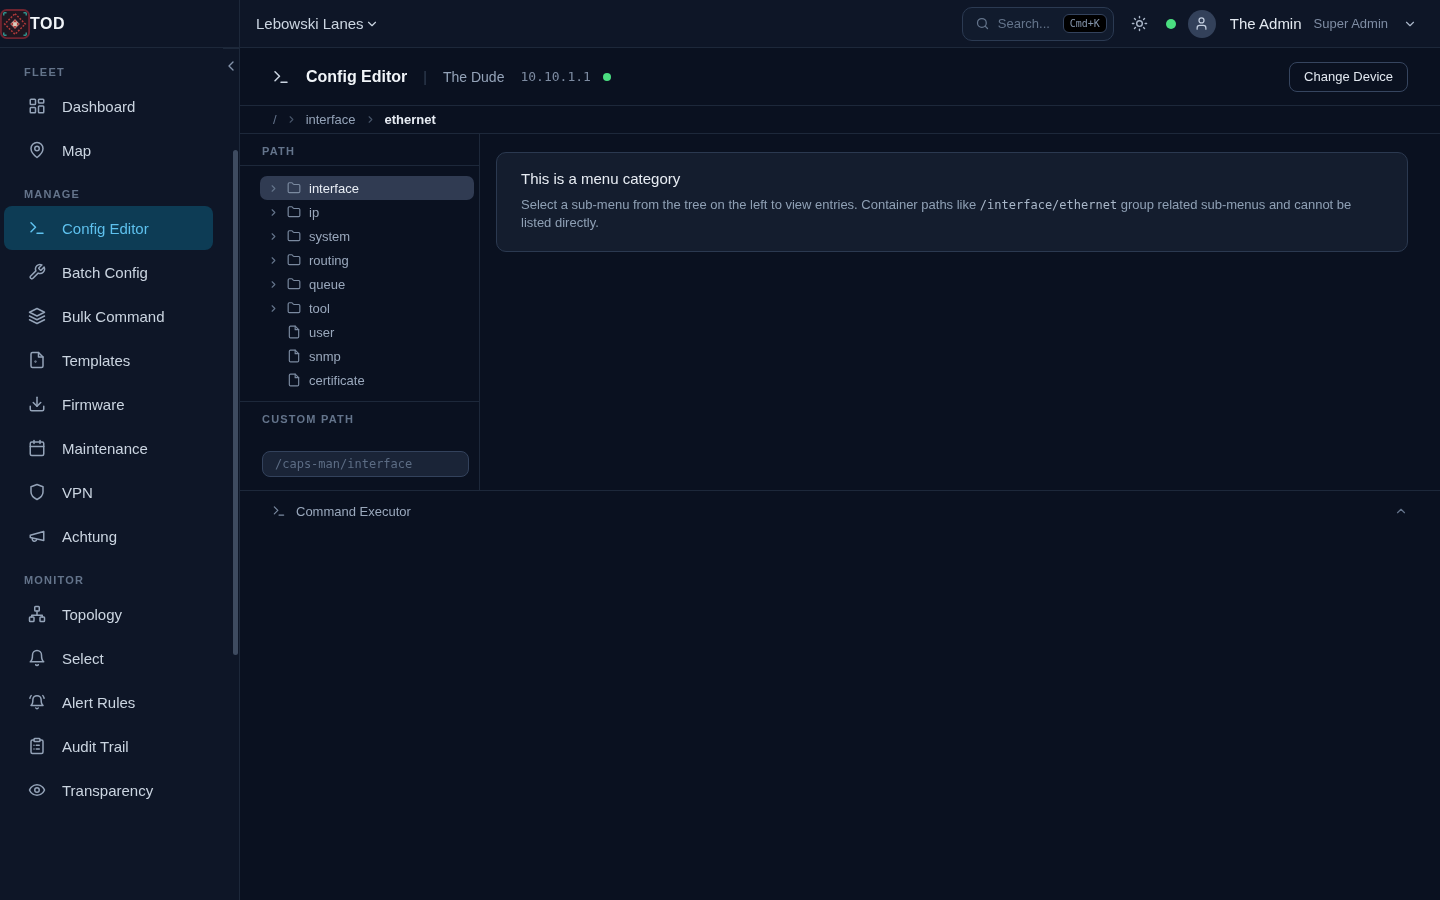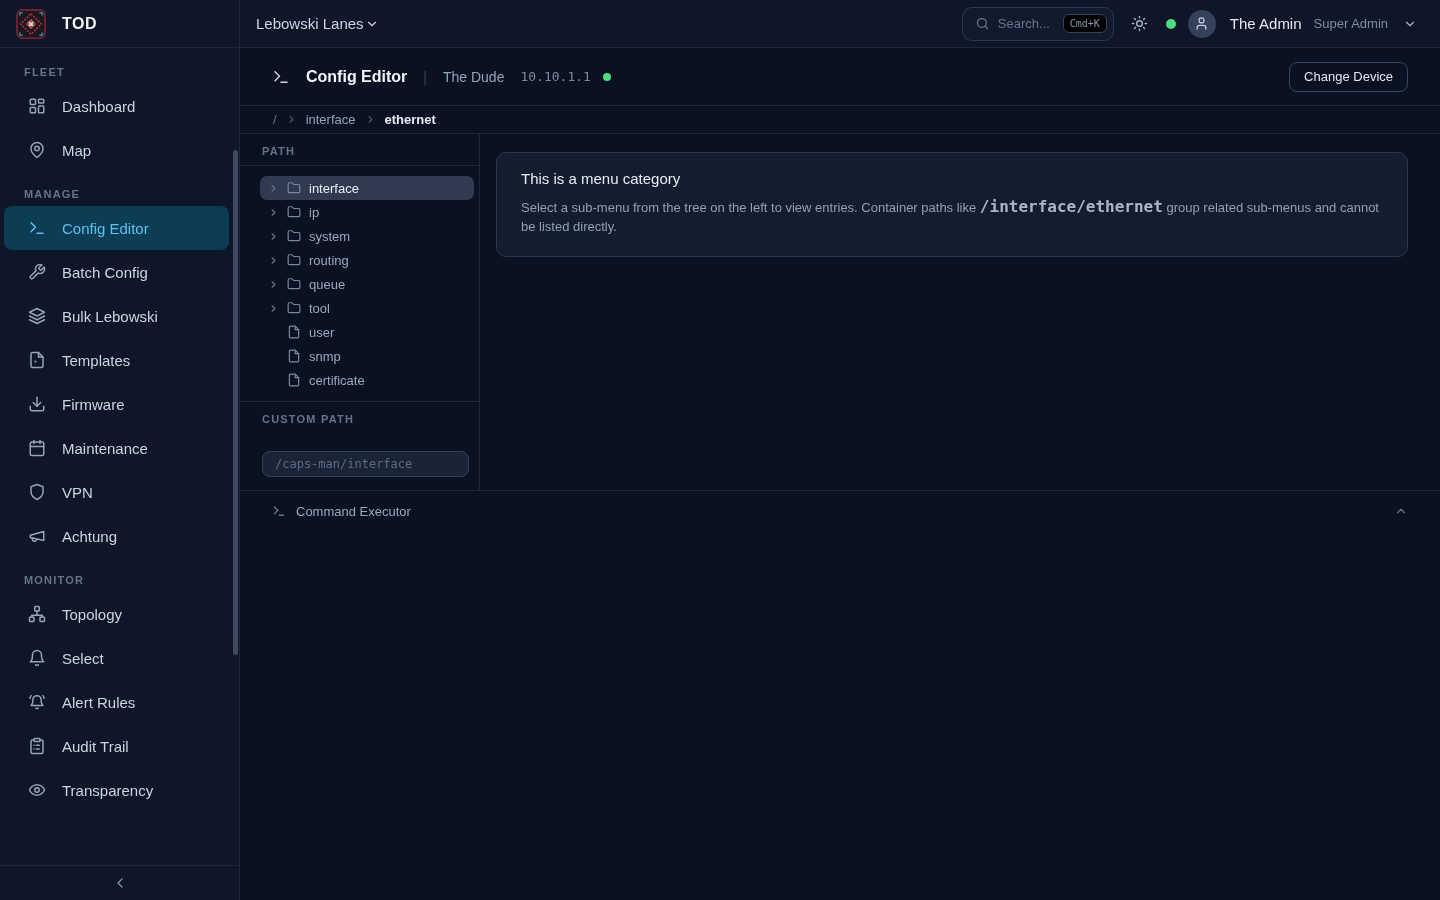--- a/index.html
+++ b/index.html
@@ -6,41 +6,41 @@
   html,body { width:1440px; height:900px; overflow:hidden; }
   body {
     font-family:"Liberation Sans", sans-serif;
     background:#0a1120; color:#e2e8f0;
     -webkit-font-smoothing:antialiased;
   }
   .app { width:1440px; height:900px; display:flex; flex-direction:column; }
 
   
   .topbar { height:48px; display:flex; align-items:center; background:#0e1627; border-bottom:1px solid #1d283a; flex:0 0 auto; }
-  .brand { width:240px; height:100%; display:flex; align-items:center; gap:16px; padding-left:16px; border-right:1px solid #1d283a; flex:0 0 auto; }
+  .brand { width:240px; height:100%; display:flex; align-items:center; gap:0; padding-left:0; border-right:1px solid #1d283a; flex:0 0 auto; }
   .brand-name { font-size:16px; font-weight:700; letter-spacing:.5px; color:#f1f5f9; }
   .topbar-right { flex:1; display:flex; align-items:center; padding:0 20px 0 16px; gap:12px; }
   .org-switcher { display:flex; align-items:center; gap:1px; color:#cbd5e1; font-size:15px; cursor:pointer; }
   .spacer { flex:1; }
   .searchbox { display:flex; align-items:center; gap:8px; width:152px; height:34px; padding:0 6px 0 12px; border:1px solid #2b3a52; border-radius:10px; background:#111b2d; color:#64748b; }
   .searchbox .ph { font-size:13px; color:#64748b; flex:1; }
   .kbd { font-family:"DejaVu Sans Mono", monospace; font-size:10px; color:#8494ab; border:1px solid #33425c; border-radius:6px; padding:3px 6px; background:#000000; white-space:nowrap; }
   .icon-btn { display:flex; align-items:center; justify-content:center; width:28px; height:28px; color:#aab6c8; cursor:pointer; }
   .status-dot { width:10px; height:10px; border-radius:50%; background:#4ade80; }
   .status-dot.sm { width:8px; height:8px; }
   .avatar { width:28px; height:28px; border-radius:50%; background:#33415a; display:flex; align-items:center; justify-content:center; color:#c3cedf; }
   .user-name { font-size:15px; color:#e2e8f0; margin-left:2px; }
   .user-role { font-size:13px; color:#7e8ca3; }
   .ic { display:block; }
 
   
   .layout { flex:1; display:flex; min-height:0; }
 
   
-  .sidebar { width:240px; flex:0 0 auto; background:#0e1627; border-right:1px solid #1d283a; display:flex; flex-direction:column; position:relative; }
+  .sidebar { width:240px; flex:0 0 auto; background:#0e1627; border-right:1px solid #1d283a; display:flex; position:relative; }
   .sidebar-nav { flex:1; padding-top:14px; overflow:hidden; }
   .section-label { font-size:11px; letter-spacing:1.2px; color:#64748b; font-weight:700; padding:16px 0 6px 24px; }
   .section-label:first-child { padding-top:4px; }
   .nav-item { height:44px; display:flex; align-items:center; gap:16px; padding-left:24px; margin:0 10px 0 4px; border-radius:8px; color:#cbd5e1; font-size:15px; cursor:pointer; }
   .nav-item .nav-ic { color:#94a3b8; display:flex; }
   .nav-item.active { background:#0d3c55; color:#5ec1ee; }
   .nav-item.active .nav-ic { color:#5ec1ee; }
   .sidebar-scrollbar { position:absolute; top:102px; right:1px; width:5px; height:505px; border-radius:3px; background:#47556b; opacity:.85; }
   .sidebar-footer { flex:0 0 auto; height:35px; border-top:1px solid #1d283a; display:flex; align-items:center; justify-content:center; color:#8494ab; cursor:pointer; }
 
@@ -70,21 +70,21 @@
   .tree-ic { color:#7b8aa0; display:flex; flex:0 0 auto; }
   .custom-path { border-top:1px solid #1d283a; padding:11px 10px 13px 22px; }
   .cp-label { font-size:11px; letter-spacing:1.2px; font-weight:700; color:#64748b; }
   .cp-input { margin-top:26px; width:100%; height:26px; background:#1a2437; border:1px solid #33425c; border-radius:8px; padding:0 12px; font-family:"DejaVu Sans Mono", monospace; font-size:12px; color:#cbd5e1; outline:none; }
   .cp-input::placeholder { color:#5c6c84; }
 
   .detail-panel { flex:1; padding:18px 32px 24px 16px; min-width:0; }
   .info-card { background:#141d2e; border:1px solid #2b3950; border-radius:10px; padding:17px 24px 19px; }
   .info-title { font-size:15px; font-weight:400; color:#e8edf4; }
   .info-desc { margin-top:9px; font-size:13px; color:#8fa0b5; line-height:1.4; }
-  .info-desc code { font-family:"DejaVu Sans Mono", monospace; font-size:16px; color:#a9b7c9;font-weight:bold; }
+  .info-desc code { font-family:"DejaVu Sans Mono", monospace; font-size:12px; color:#a9b7c9; }
 
   .command-bar { height:40px; flex:0 0 auto; display:flex; align-items:center; gap:10px; padding:0 32px; cursor:pointer; }
   .cb-label { font-size:13px; color:#9aa8bc; }
   .cb-chevron { margin-left:auto; color:#64748b; display:flex; }
   .content-fill { flex:1; }
 </style>
 </head>
 <body>
 
 <div class="app">
@@ -195,21 +195,21 @@
           <span>Batch Config</span>
         </div>
         <div class="nav-item">
           <span class="nav-ic">
               <svg class="ic" width="18" height="18" viewBox="0 0 24 24" fill="none" stroke="currentColor" stroke-width="2" stroke-linecap="round" stroke-linejoin="round">
                 <path d="M12 2 2 7l10 5 10-5-10-5z"></path>
                 <path d="m2 12 10 5 10-5"></path>
                 <path d="m2 17 10 5 10-5"></path>
               </svg>
             </span>
-          <span>Bulk Lebowski</span>
+          <span>Bulk Command</span>
         </div>
         <div class="nav-item">
           <span class="nav-ic">
               <svg class="ic" width="18" height="18" viewBox="0 0 24 24" fill="none" stroke="currentColor" stroke-width="2" stroke-linecap="round" stroke-linejoin="round">
                 <path d="M14 2H6a2 2 0 0 0-2 2v16a2 2 0 0 0 2 2h12a2 2 0 0 0 2-2V8z"></path>
                 <polyline points="14 2 14 8 20 8"></polyline>
                 <circle cx="10" cy="14" r="0.5"></circle>
               </svg>
             </span>
           <span>Templates</span>

